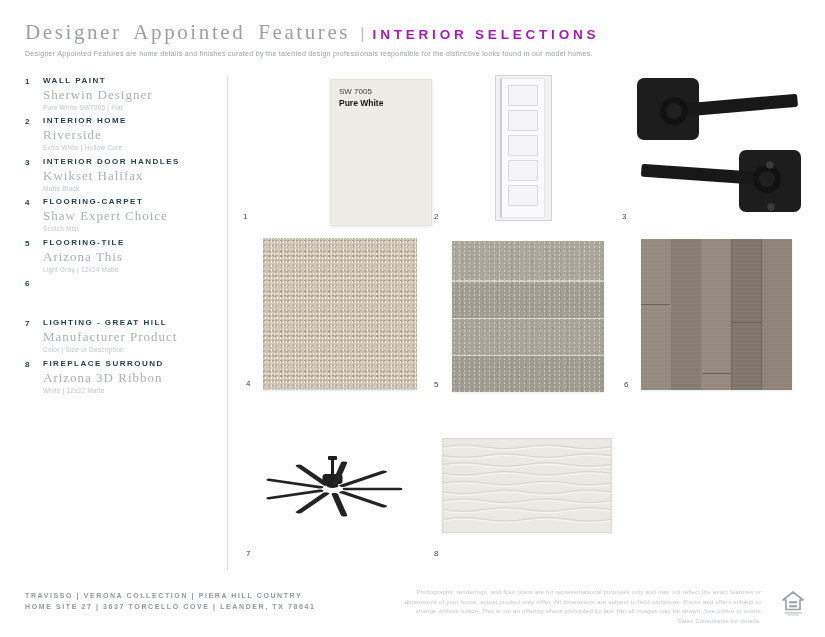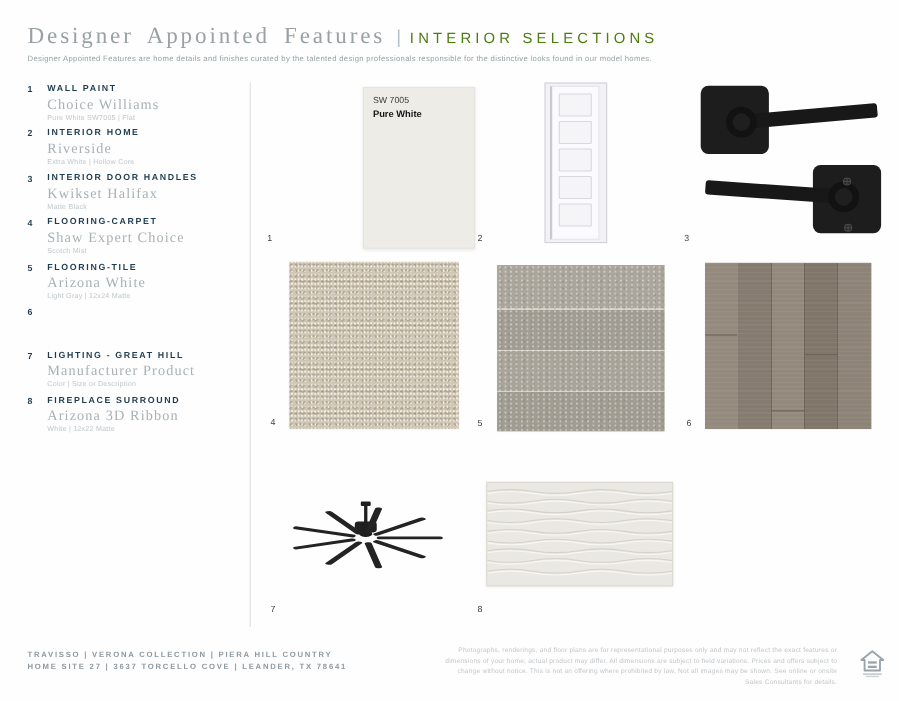--- a/index.html
+++ b/index.html
@@ -11,21 +11,21 @@
 
   
   .header { position:absolute; left:25px; top:20px; }
   .title-row { display:flex; align-items:baseline; white-space:nowrap; }
   .title-serif {
     font-family:"Liberation Serif", serif; font-size:21px; font-weight:400;
     color:#9aa1a4; letter-spacing:2.6px; word-spacing:5px;
   }
   .title-pipe { color:#b9c0c3; font-size:17px; font-weight:300; margin:0 8px 0 10px; }
   .title-sans {
-    font-size:13.5px; font-weight:400; color:#4d7c0f; letter-spacing:3.8px;
+    font-size:13.5px; font-weight:700; color:#a21caf; letter-spacing:3.8px;
   }
   .subtitle { margin-top:5px; font-size:7px; color:#97a1a5; letter-spacing:.3px; }
 
   
   .sidebar { position:absolute; left:25px; top:76px; width:198px; }
   .s-item { display:flex; height:40.4px; }
   .s-num { width:18px; font-size:8px; font-weight:700; color:#1e3c50; padding-top:1px; }
   .s-cat { font-size:8px; font-weight:700; color:#1e3c50; letter-spacing:1.5px; }
   .s-prod { font-family:"Liberation Serif", serif; font-size:13px; color:#a9b1b5; letter-spacing:1px; margin-top:2px; }
   .s-det { font-size:6.5px; color:#c0c7ca; margin-top:1px; letter-spacing:.2px; }
@@ -146,21 +146,21 @@
       <span class="title-sans">INTERIOR SELECTIONS</span>
     </div>
     <p class="subtitle">Designer Appointed Features are home details and finishes curated by the talented design professionals responsible for the distinctive looks found in our model homes.</p>
   </div>
 
   <div class="sidebar">
     <div class="s-item">
       <span class="s-num">1</span>
       <div class="s-body">
         <div class="s-cat">WALL PAINT</div>
-        <div class="s-prod">Choice Williams</div>
+        <div class="s-prod">Sherwin Designer</div>
         <div class="s-det">Pure White SW7005 | Flat</div>
       </div>
     </div>
     <div class="s-item">
       <span class="s-num">2</span>
       <div class="s-body">
         <div class="s-cat">INTERIOR HOME</div>
         <div class="s-prod">Riverside</div>
         <div class="s-det">Extra White | Hollow Core</div>
       </div>
@@ -178,21 +178,21 @@
       <div class="s-body">
         <div class="s-cat">FLOORING-CARPET</div>
         <div class="s-prod">Shaw Expert Choice</div>
         <div class="s-det">Scotch Mist</div>
       </div>
     </div>
     <div class="s-item">
       <span class="s-num">5</span>
       <div class="s-body">
         <div class="s-cat">FLOORING-TILE</div>
-        <div class="s-prod">Arizona White</div>
+        <div class="s-prod">Arizona This</div>
         <div class="s-det">Light Gray | 12x24 Matte</div>
       </div>
     </div>
     <div class="s-item">
       <span class="s-num">6</span>
     </div>
     <div class="s-item">
       <span class="s-num">7</span>
       <div class="s-body">
         <div class="s-cat">LIGHTING - GREAT HILL</div>

